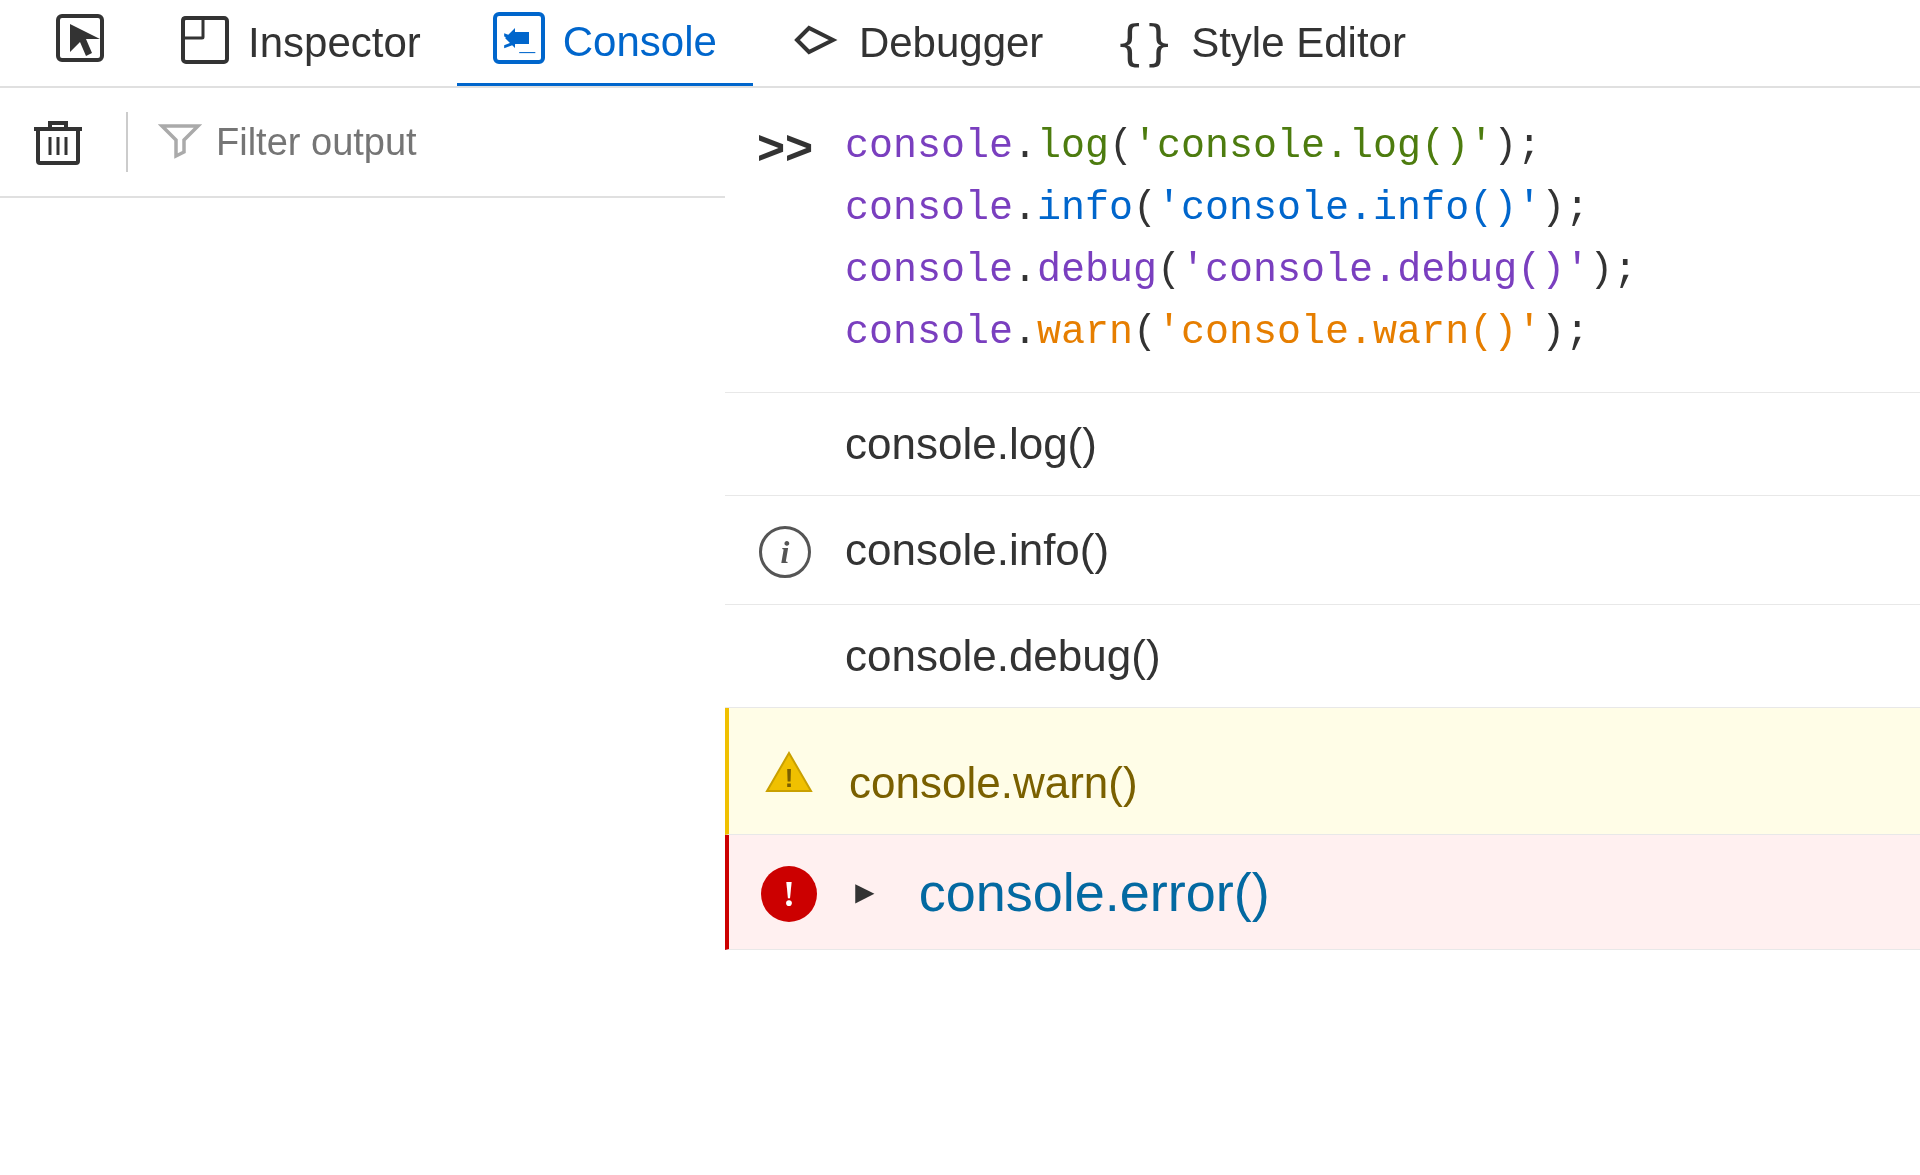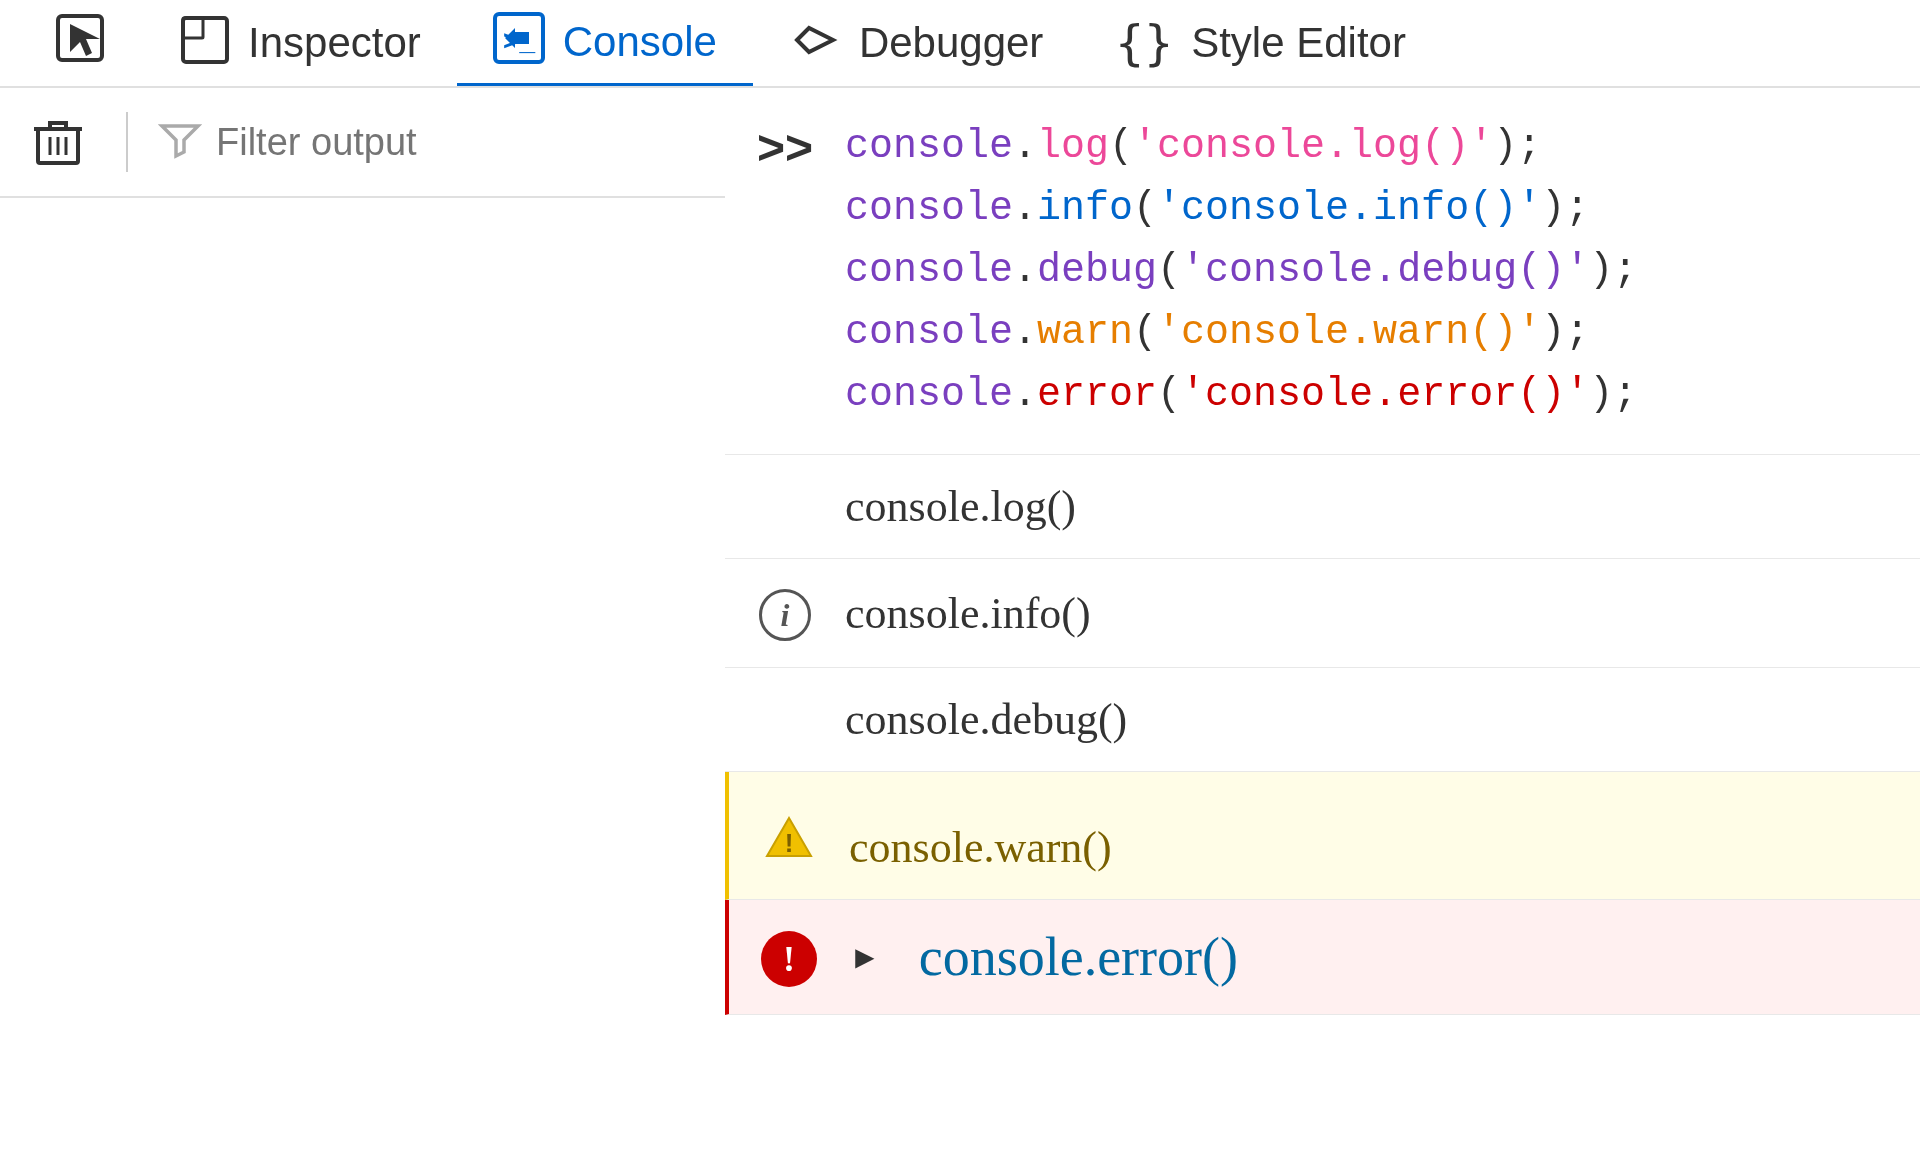--- a/index.html
+++ b/index.html
@@ -129,21 +129,21 @@
     }
 
     .code-content {
       font-family: 'Courier New', Courier, monospace;
       font-size: 40px;
       line-height: 1.55;
     }
 
     
     .c-purple { color: #7a3fbf; }
-    .c-green  { color: #ec4899; }
+    .c-green  { color: #4d7c0f; }
     .c-blue   { color: #0066cc; }
     .c-orange { color: #e67e00; }
     .c-red    { color: #cc0000; }
     .c-dark   { color: #333; }
 
     
     .output-row {
       display: flex;
       align-items: center;
       padding: 26px 30px;
@@ -155,21 +155,21 @@
       background: #fffde7;
       border-left: 4px solid #f0c000;
     }
 
     .output-row.error-row {
       background: #fff0f0;
       border-left: 4px solid #cc0000;
     }
 
     .output-text {
-      font-family: Liberation Serif, serif;
+      font-family: Liberation Sans, sans-serif;
       font-size: 44px;
       color: #333;
     }
 
     .output-text.warn-text {
       color: #7a6000;
       margin-top: 24px;
     }
 
     .output-text.error-text {
@@ -319,23 +319,20 @@
         </div>
         <div>
           <span class="c-purple">console</span><span class="c-dark">.</span><span class="c-blue">info</span><span class="c-dark">(</span><span class="c-blue">'console.info()'</span><span class="c-dark">);</span>
         </div>
         <div>
           <span class="c-purple">console</span><span class="c-dark">.</span><span class="c-purple">debug</span><span class="c-dark">(</span><span class="c-purple">'console.debug()'</span><span class="c-dark">);</span>
         </div>
         <div>
           <span class="c-purple">console</span><span class="c-dark">.</span><span class="c-orange">warn</span><span class="c-dark">(</span><span class="c-orange">'console.warn()'</span><span class="c-dark">);</span>
         </div>
-        <div>
-          <span class="c-purple">console</span><span class="c-dark">.</span><span class="c-red">error</span><span class="c-dark">(</span><span class="c-red">'console.error()'</span><span class="c-dark">);</span>
-        </div>
       </div>
     </div>
 
     <div class="output-row">
       <div class="row-icon" style="width:60px;min-width:60px;"></div>
       <span class="output-text">console.log()</span>
     </div>
 
     <div class="output-row">
       <div class="row-icon">

